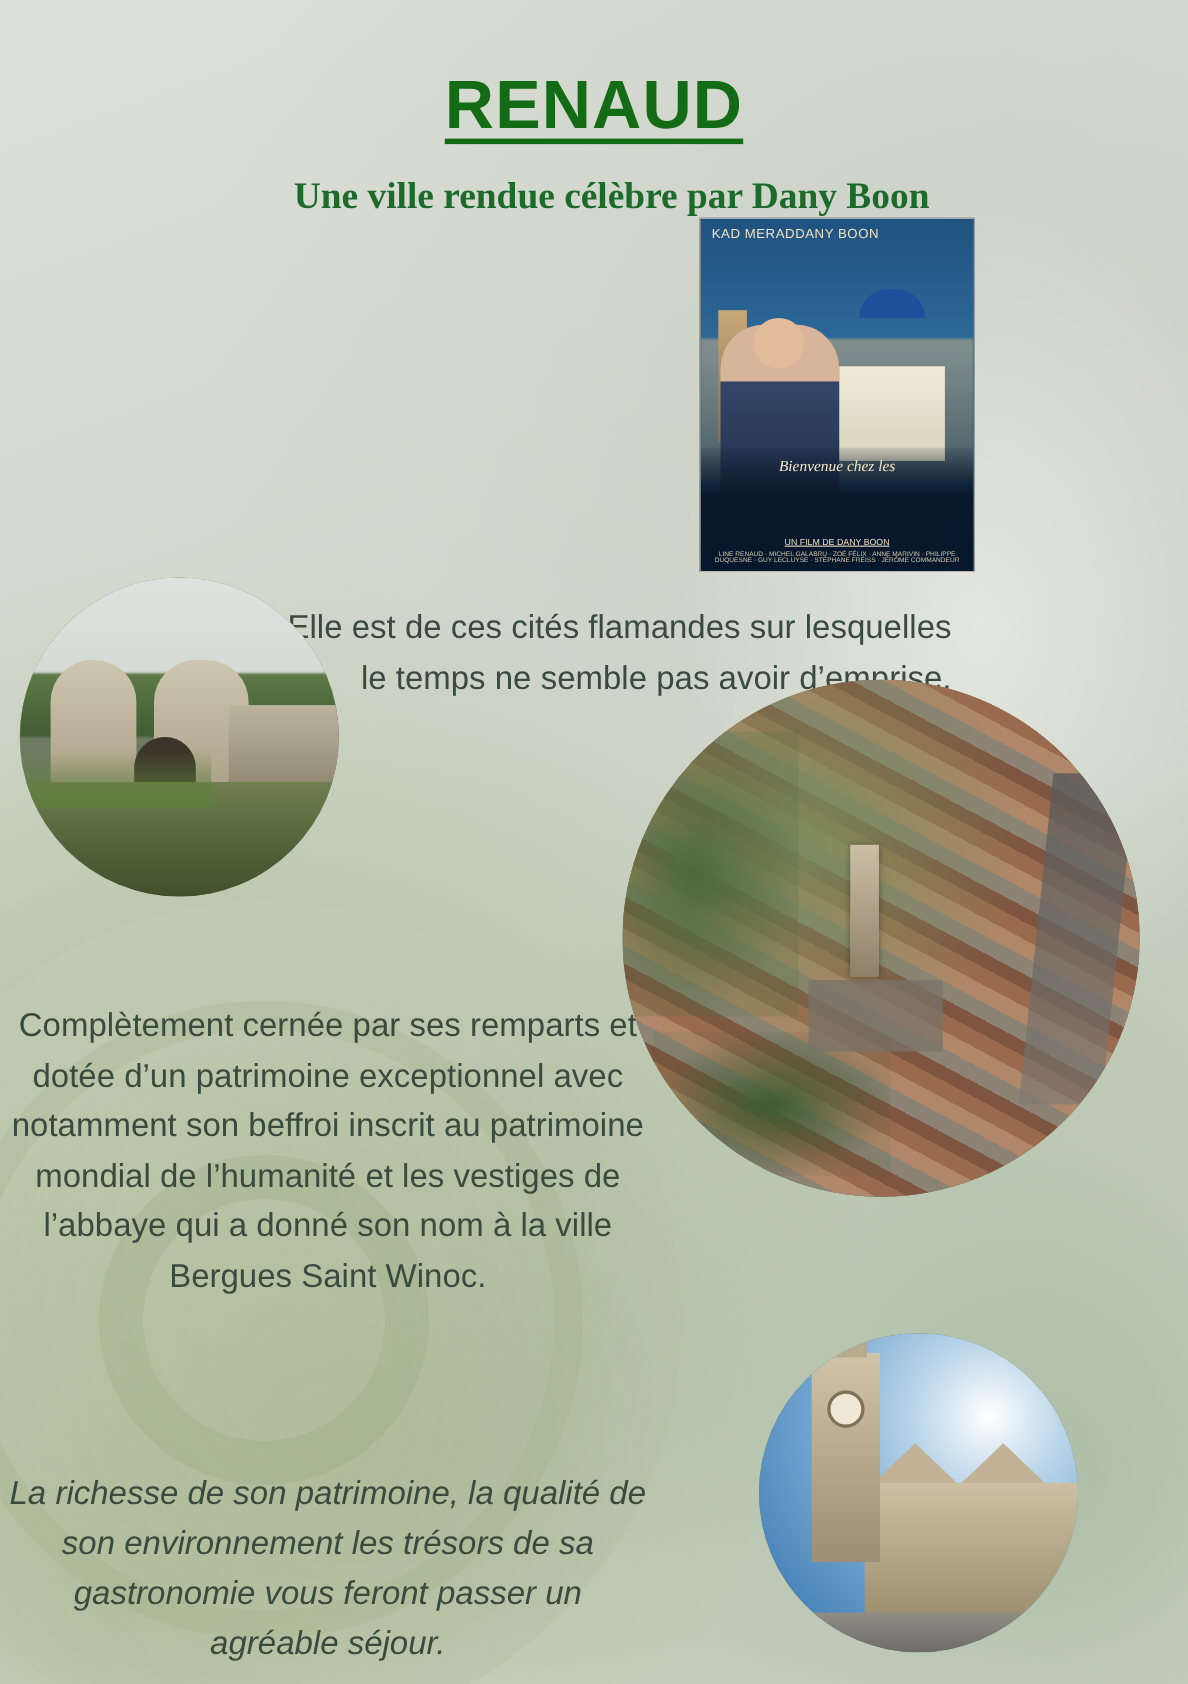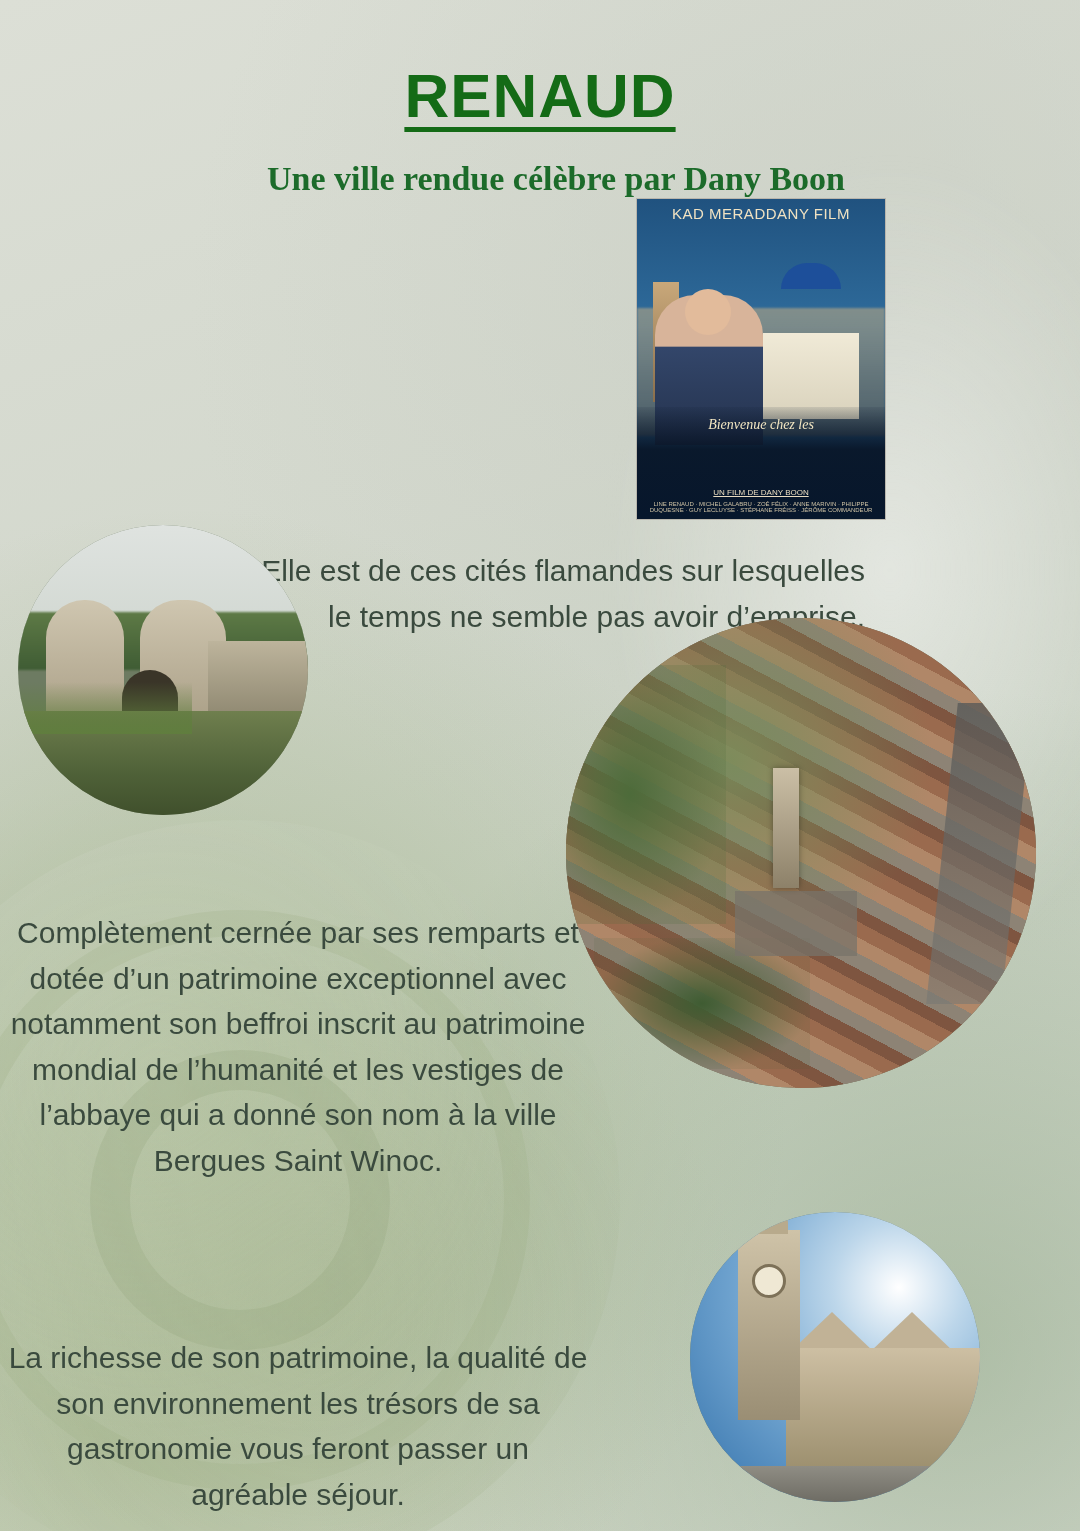--- a/index.html
+++ b/index.html
@@ -116,20 +116,21 @@
     width: 580px;
     font-size: 30px;
     text-align: center;
   }
   #para-richesse {
     left: 8px;
     top: 1305px;
     width: 580px;
     font-size: 30px;
     text-align: center;
+    font-style: italic;
   }
 
   
   .poster {
     position: absolute;
     left: 636px;
     top: 198px;
     width: 248px;
     height: 320px;
     border: 1px solid #b9b6ad;
@@ -167,22 +168,22 @@
   .poster .cap {
     position: absolute; right: 44px; top: 20%; width: 60px; height: 26px;
     border-radius: 26px 26px 0 0; background:#1d4f9a;
   }
   .poster .vest {
     position:absolute; right: 26px; top: 42%; width: 96px; height: 86px;
     background: linear-gradient(180deg,#f0ead7,#d9d2bc);
   }
   .poster .credits-top {
     position: absolute; top: 6px; left: 0; right: 0;
-    color: #f0e2c2; font-size: 15px; letter-spacing: .5px;
-    display: flex; justify-content: center; padding: 0 10px;
+    color: #f0e2c2; font-size: 12px; letter-spacing: .5px;
+    display: flex; justify-content: flex-start; padding: 0 10px;
     font-family: "Liberation Sans", sans-serif;
   }
   .poster .banner {
     position: absolute; left: 0; right: 0; bottom: 0; height: 112px;
     background: linear-gradient(180deg, rgba(10,25,45,0.1), rgba(8,20,38,0.92) 38%, #07172c 100%);
   }
   .poster .banner .l1 {
     position:absolute; top: 10px; left: 0; right: 0; text-align: center;
     font-family: "Liberation Serif", serif; font-style: italic;
     font-size: 14px; color: #f2e6c2;
@@ -324,21 +325,21 @@
   <p class="para" id="para-cites">Elle est de ces cités flamandes sur lesquelles le temps ne semble pas avoir d’emprise.</p>
   <p class="para" id="para-remparts">Complètement cernée par ses remparts et dotée d’un patrimoine exceptionnel avec notamment son beffroi inscrit au patrimoine mondial de l’humanité et les vestiges de l’abbaye qui a donné son nom à la ville  Bergues Saint Winoc.</p>
   <p class="para" id="para-richesse">La richesse de son patrimoine, la qualité de son environnement les trésors de sa gastronomie vous feront passer un agréable séjour.</p>
 
   <div class="poster">
     <div class="sky"></div>
     <div class="town"></div>
     <div class="tower"></div>
     <div class="credits-top">
       <span>KAD MERAD</span>
-      <span>DANY FILM</span>
+      <span>DANY BOON</span>
     </div>
     <div class="man-left"></div>
     <div class="man-right"></div>
     <div class="vest"></div>
     <div class="cap"></div>
     <div class="banner">
       <div class="l1">Bienvenue chez les</div>
       <div class="l3">UN FILM DE DANY BOON</div>
       <div class="l4">LINE RENAUD · MICHEL GALABRU · ZOÉ FÉLIX · ANNE MARIVIN · PHILIPPE DUQUESNE · GUY LECLUYSE · STÉPHANE FRÉISS · JÉRÔME COMMANDEUR</div>
     </div>

